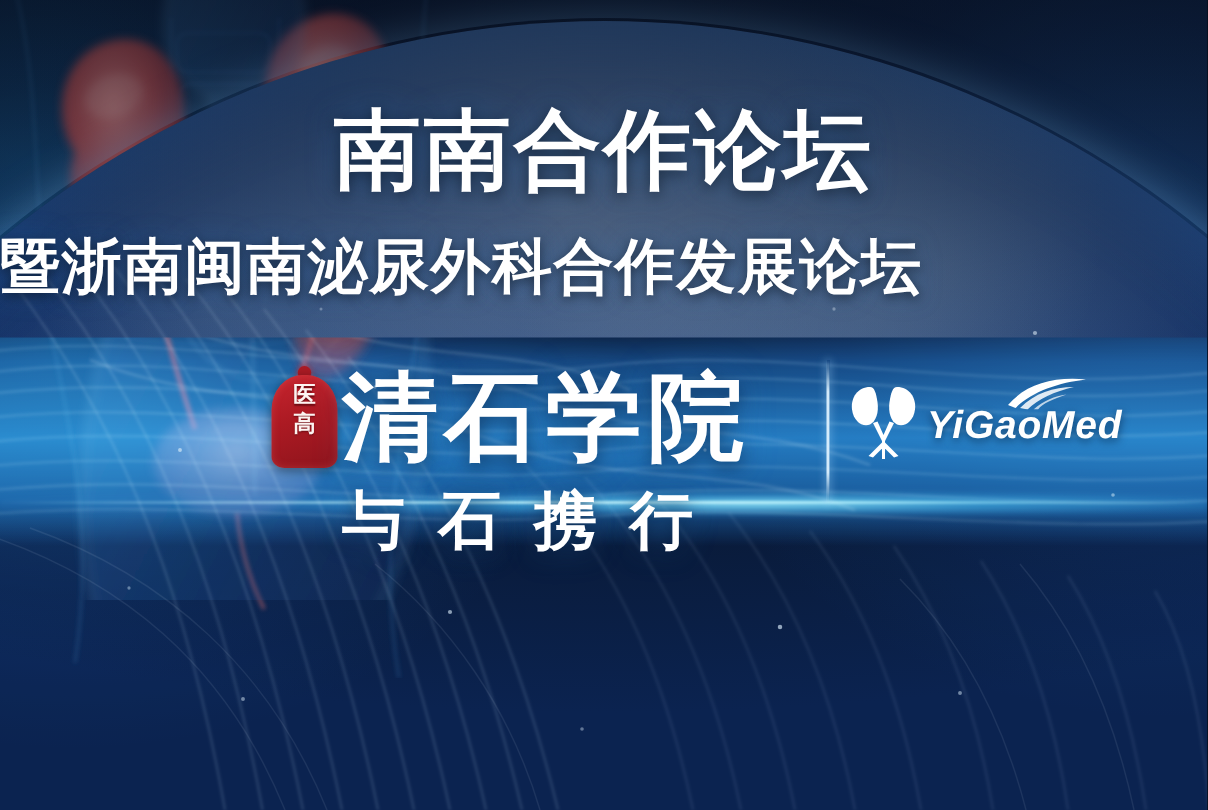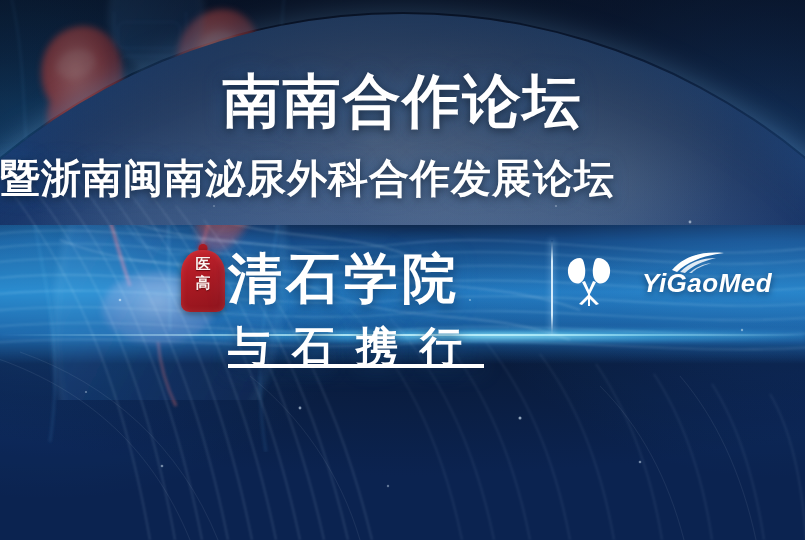--- a/index.html
+++ b/index.html
@@ -153,50 +153,48 @@
     position:absolute;left:0;top:10px;width:44px;
     text-align:center;color:#fdf4f1;
     font-weight:700;font-size:15px;line-height:19px;
     letter-spacing:0;
     text-shadow:0 1px 1px rgba(90,8,12,.8);
   }
   .seal .chars span{display:block;}
 
   .brand-cn{
     position:absolute;left:228px;top:-2px;
-    font-weight:700;font-size:54px;line-height:92px;
+    font-weight:700;font-size:64px;line-height:92px;
     letter-spacing:4px;color:#ffffff;
     text-shadow:0 3px 12px rgba(4,22,52,.60), 0 0 24px rgba(60,150,225,.40);
   }
 
   .divider{
     position:absolute;left:551px;top:6px;width:2px;height:96px;
     background:linear-gradient(180deg,rgba(200,232,255,0) 0%,rgba(222,242,255,.95) 22%,rgba(222,242,255,.95) 78%,rgba(200,232,255,0) 100%);
     box-shadow:0 0 6px rgba(170,220,255,.75);
   }
 
   .ygm{
     position:absolute;left:566px;top:18px;width:180px;height:60px;
   }
   .ygm-icon{position:absolute;left:0;top:2px;width:46px;height:52px;}
   .ygm-text{
     position:absolute;left:52px;top:16px;
     font-weight:700;font-style:italic;font-size:26px;line-height:30px;
     letter-spacing:.5px;color:#ffffff;
     text-shadow:0 2px 6px rgba(4,22,52,.6);
-    margin-left:24px;
   }
   .ygm-swoosh{position:absolute;left:104px;top:-1px;width:56px;height:22px;}
 
   .tagline{
     position:absolute;left:228px;top:322px;
     font-weight:700;font-size:42px;line-height:50px;
     letter-spacing:22px;color:#ffffff;
     text-shadow:0 3px 12px rgba(4,22,52,.60), 0 0 22px rgba(60,150,225,.40);
-    text-decoration:underline;
   }
 </style>
 </head>
 <body>
 
 <div id="poster">
 
   <div class="layer bg-base"></div>
   <div class="layer bg-leftglow"></div>
   <div class="layer bg-rightglow"></div>

